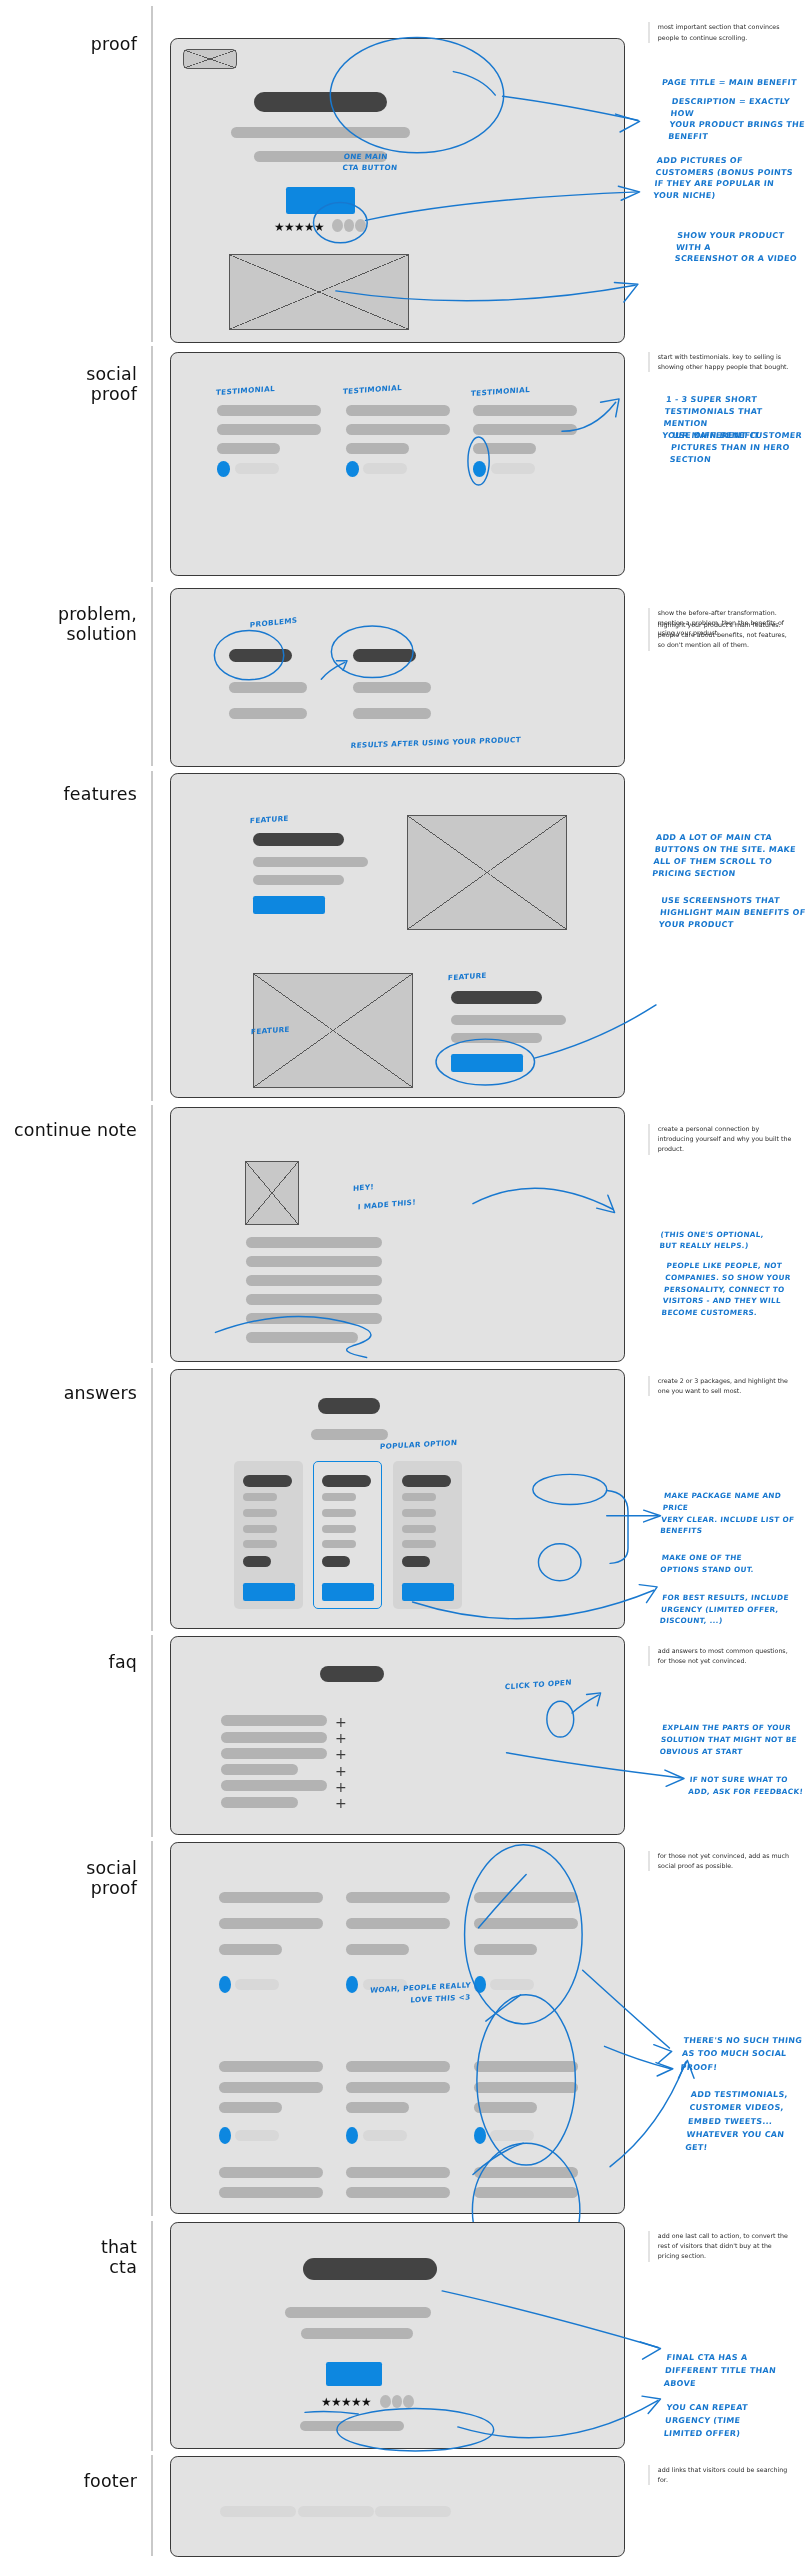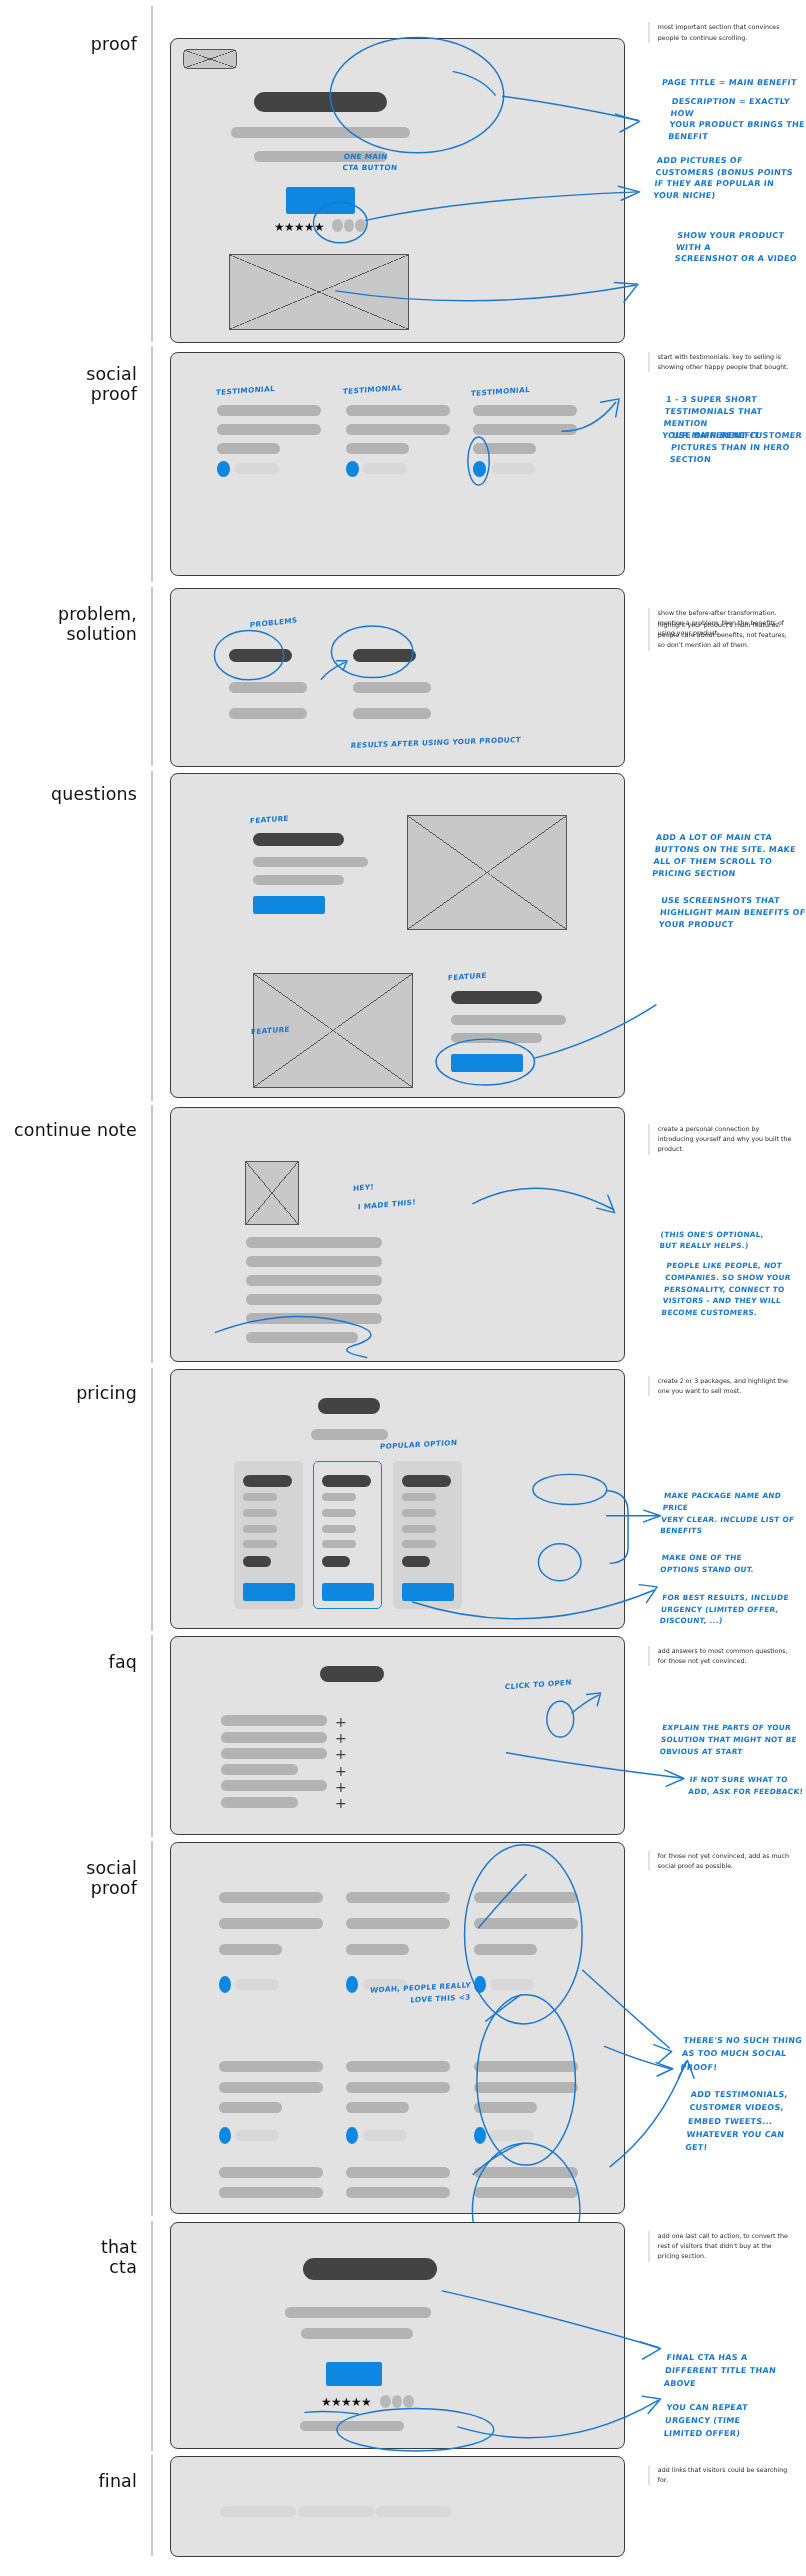--- a/index.html
+++ b/index.html
@@ -94,33 +94,33 @@
   <div class="rail" style="top:1841px;height:375px;"></div>
   <div class="rail" style="top:2221px;height:230px;"></div>
   <div class="rail" style="top:2455px;height:101px;"></div>
 
   <div class="sec-label" style="top:34px;">proof</div>
   <div class="sec-label" style="top:364px;">
     <span>social</span><br>
     <span>proof</span>
   </div>
   <div class="sec-label" style="top:604px; line-height:1.15;">problem, solution</div>
-  <div class="sec-label" style="top:784px;">questions</div>
+  <div class="sec-label" style="top:784px;">features</div>
   <div class="sec-label" style="top:1120px; line-height:1.15;">continue note</div>
-  <div class="sec-label" style="top:1383px;">pricing</div>
+  <div class="sec-label" style="top:1383px;">answers</div>
   <div class="sec-label" style="top:1652px;">faq</div>
   <div class="sec-label" style="top:1858px;">
     <span>social</span><br>
     <span>proof</span>
   </div>
   <div class="sec-label" style="top:2237px;">
     <span>that</span><br>
     <span>cta</span>
   </div>
-  <div class="sec-label" style="top:2471px;">final</div>
+  <div class="sec-label" style="top:2471px;">footer</div>
 
   <div class="note" style="top:22.4px;">most important section that convinces people to continue scrolling.</div>
   <div class="note" style="top:352px;">start with testimonials. key to selling is showing other happy people that bought.</div>
   <div class="note" style="top:608px;">show the before-after transformation. mention a problem, then the benefits of using your product.</div>
   <div class="note" style="top:620px;">highlight your product's main features. people care about benefits, not features, so don't mention all of them.</div>
   <div class="note" style="top:1124px;">create a personal connection by introducing yourself and why you built the product.</div>
   <div class="note" style="top:1376px;">create 2 or 3 packages, and highlight the one you want to sell most.</div>
   <div class="note" style="top:1646px;">add answers to most common questions, for those not yet convinced.</div>
   <div class="note" style="top:1851px;">for those not yet convinced, add as much social proof as possible.</div>
   <div class="note" style="top:2231px;">add one last call to action, to convert the rest of visitors that didn't buy at the pricing section.</div>

